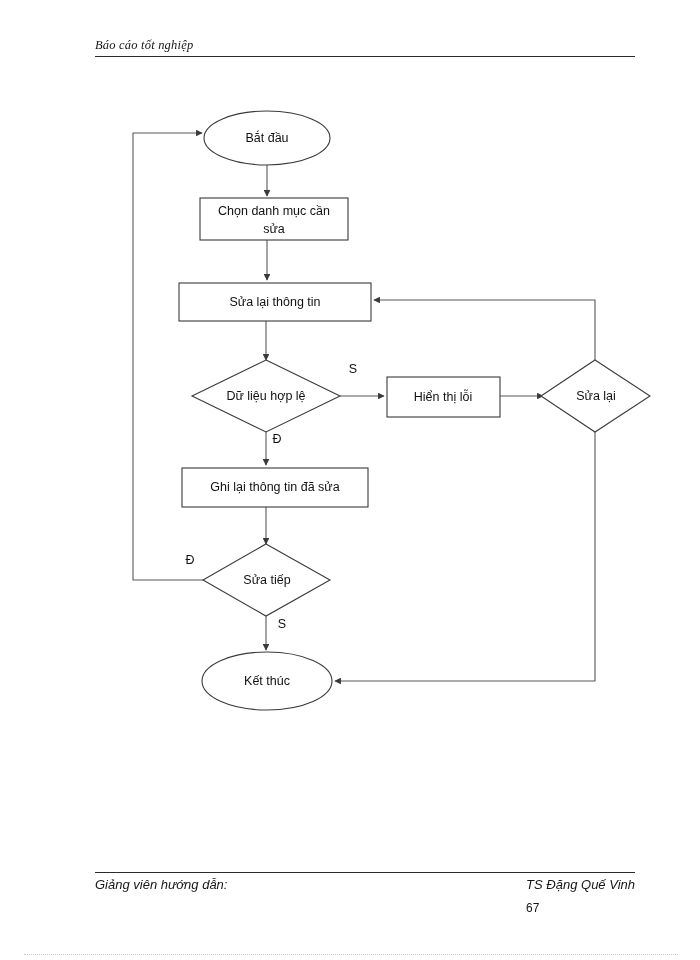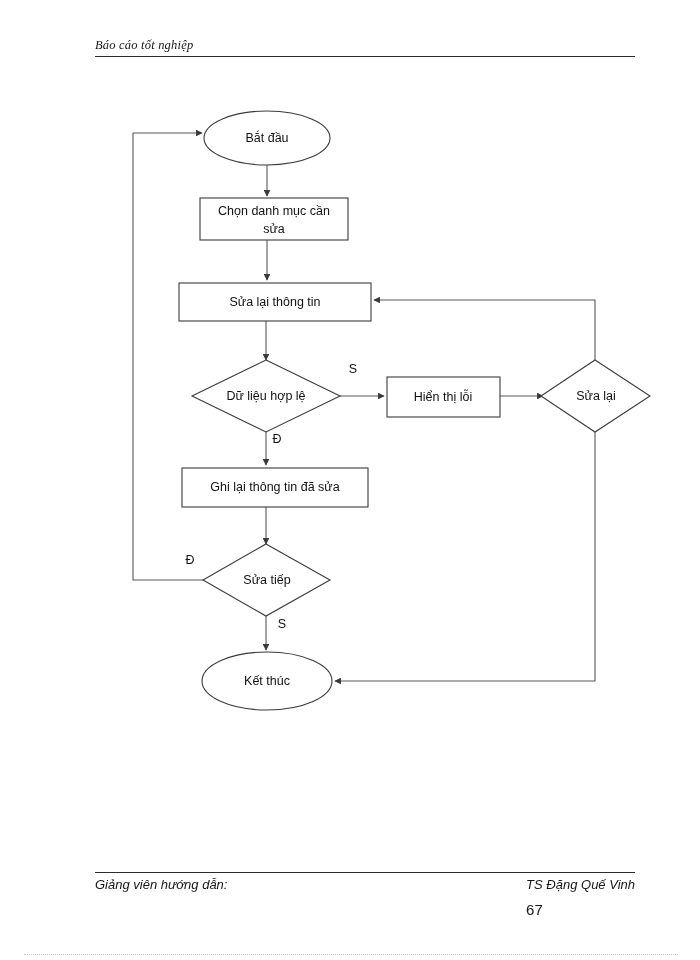--- a/index.html
+++ b/index.html
@@ -110,21 +110,21 @@
     font-size: 13px;
     color: #161616;
   }
   .doc-footer .ftr-right {
     display: flex;
     align-items: baseline;
     gap: 9px;
     flex-direction: column;
   }
   .doc-footer .pagenum {
-    font-size: 15px;
+    font-size: 12px;
     font-style: normal;
   }
   .scan-edge {
     position: absolute;
     left: 24px;
     top: 954px;
     width: 654px;
     height: 1px;
     border-top: 1px dotted #c9c9c9;
   }

